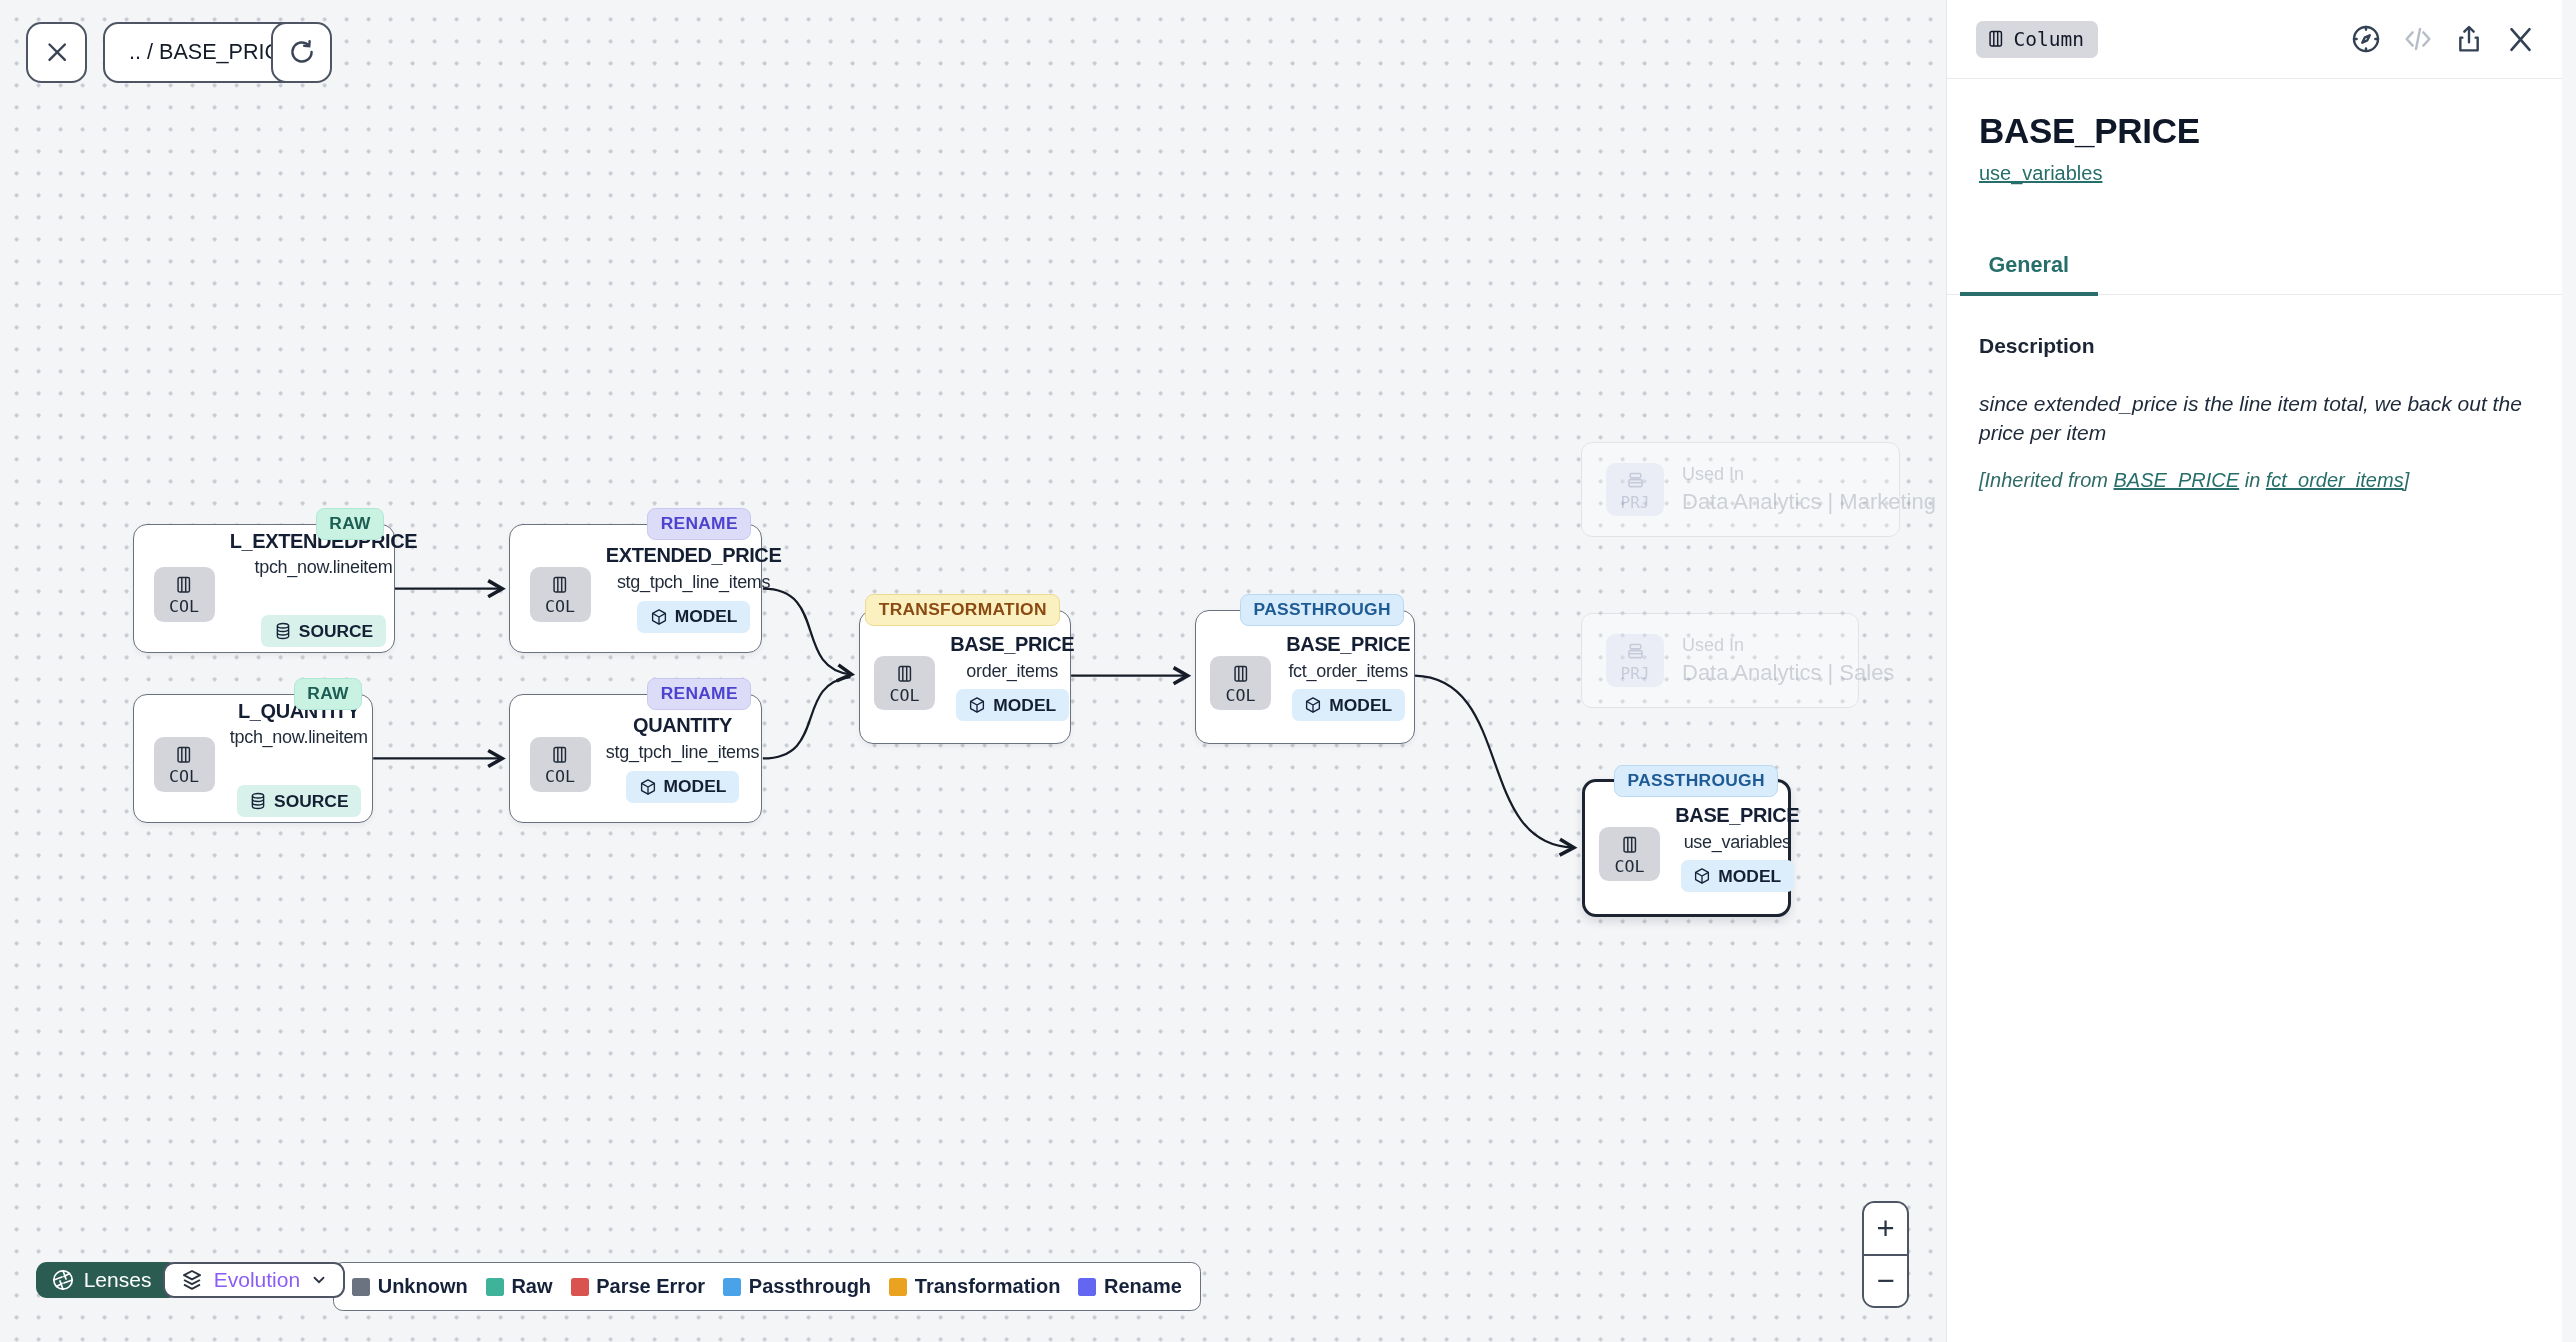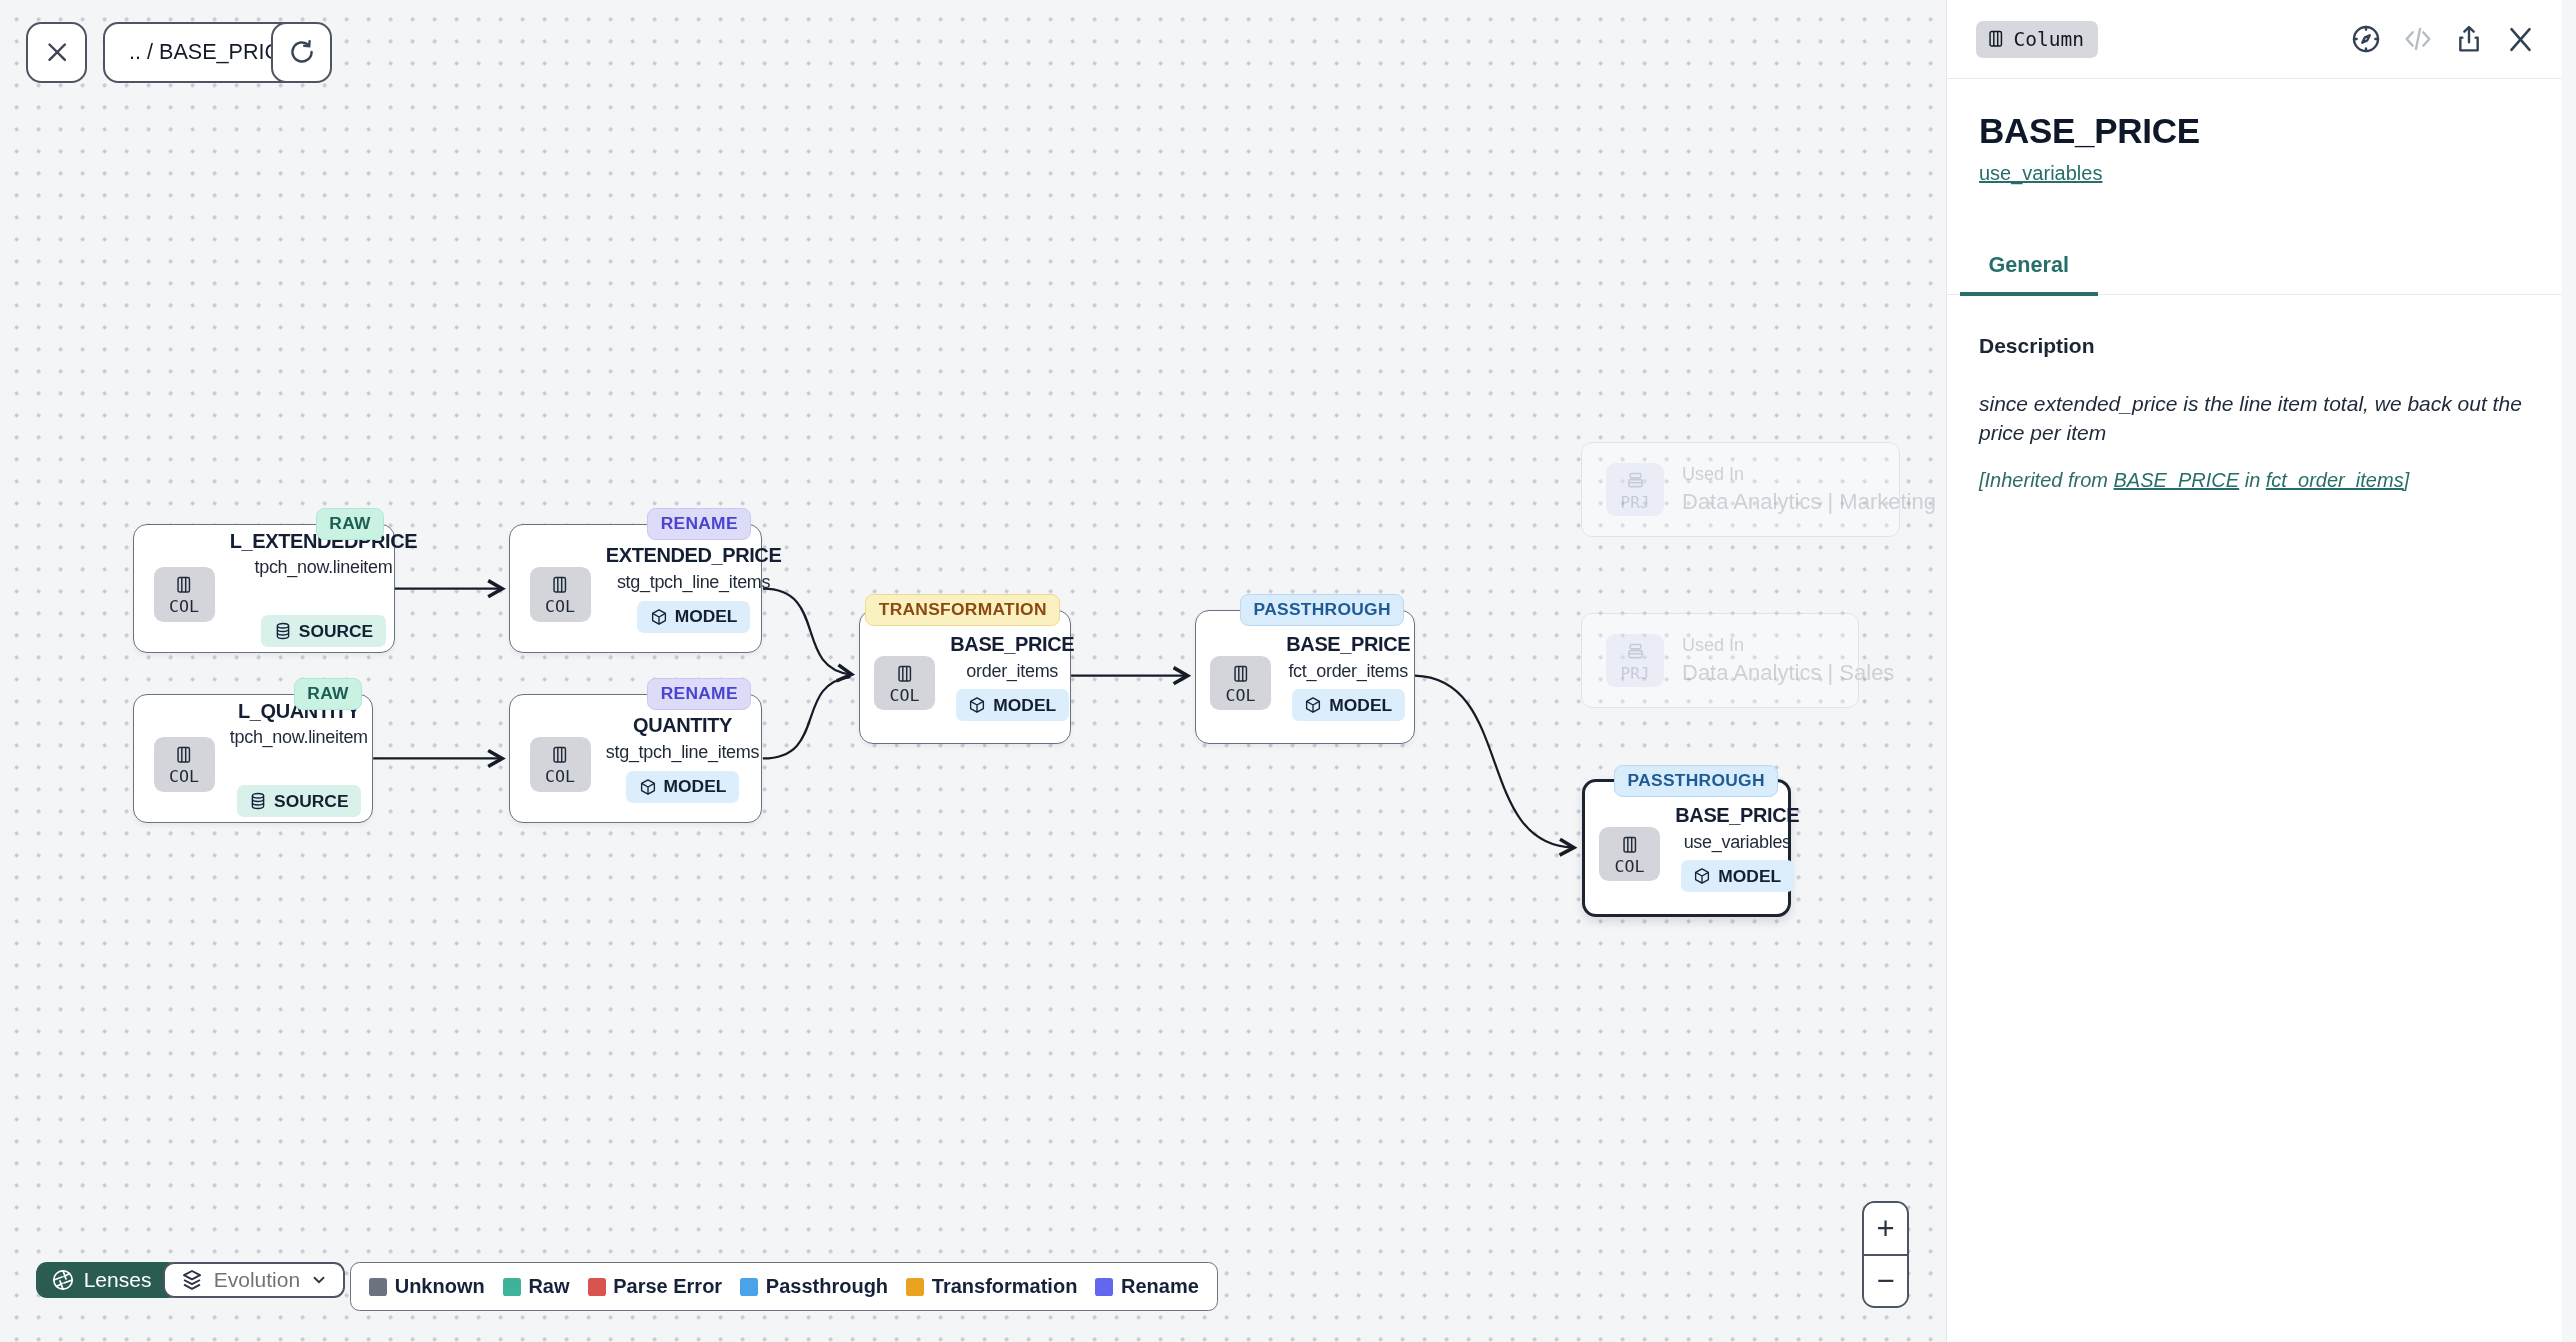--- a/index.html
+++ b/index.html
@@ -70,25 +70,25 @@
 
   
   .lens-bar { position:absolute; left:36px; top:1262px; height:36px; display:flex; align-items:stretch; }
   .lenses-btn {
     display:flex; align-items:center; gap:8.4px; background:#2b5c52; color:#fff;
     border:none; border-radius:11px; font-size:21px; padding:0 28px 0 15.3px; margin-right:-16.7px; cursor:pointer;
     font-family:inherit;
   }
   .evolution-btn {
     position:relative; z-index:1; display:flex; align-items:center; gap:9.7px; background:#fff;
-    border:2.1px solid #4d5565; border-radius:11px; font-size:21px; color:#737373; padding:0 15.3px; cursor:pointer;
+    border:2.1px solid #4d5565; border-radius:11px; font-size:21px; color:#8b5cf6; padding:0 15.3px; cursor:pointer;
     font-family:inherit;
   }
   .legend {
-    position:absolute; left:350px; top:1262px; height:49px; background:#fff;
+    position:absolute; left:333px; top:1262px; height:49px; background:#fff;
     border:1.7px solid #6b7280; border-radius:9.7px; display:flex; align-items:center; gap:18px; padding:0 18px;
   }
   .legend-item { display:flex; align-items:center; gap:7.7px; font-size:20px; font-weight:600; color:#16213a; white-space:nowrap; }
   .swatch { width:18px; height:18px; border-radius:2.8px; flex:none; }
 
   
   .zoomctl {
     position:absolute; left:1862px; top:1201px; width:47px; height:107px; background:#fff;
     border:2.1px solid #4d5565; border-radius:12.5px; display:flex; flex-direction:column; overflow:hidden;
   }

